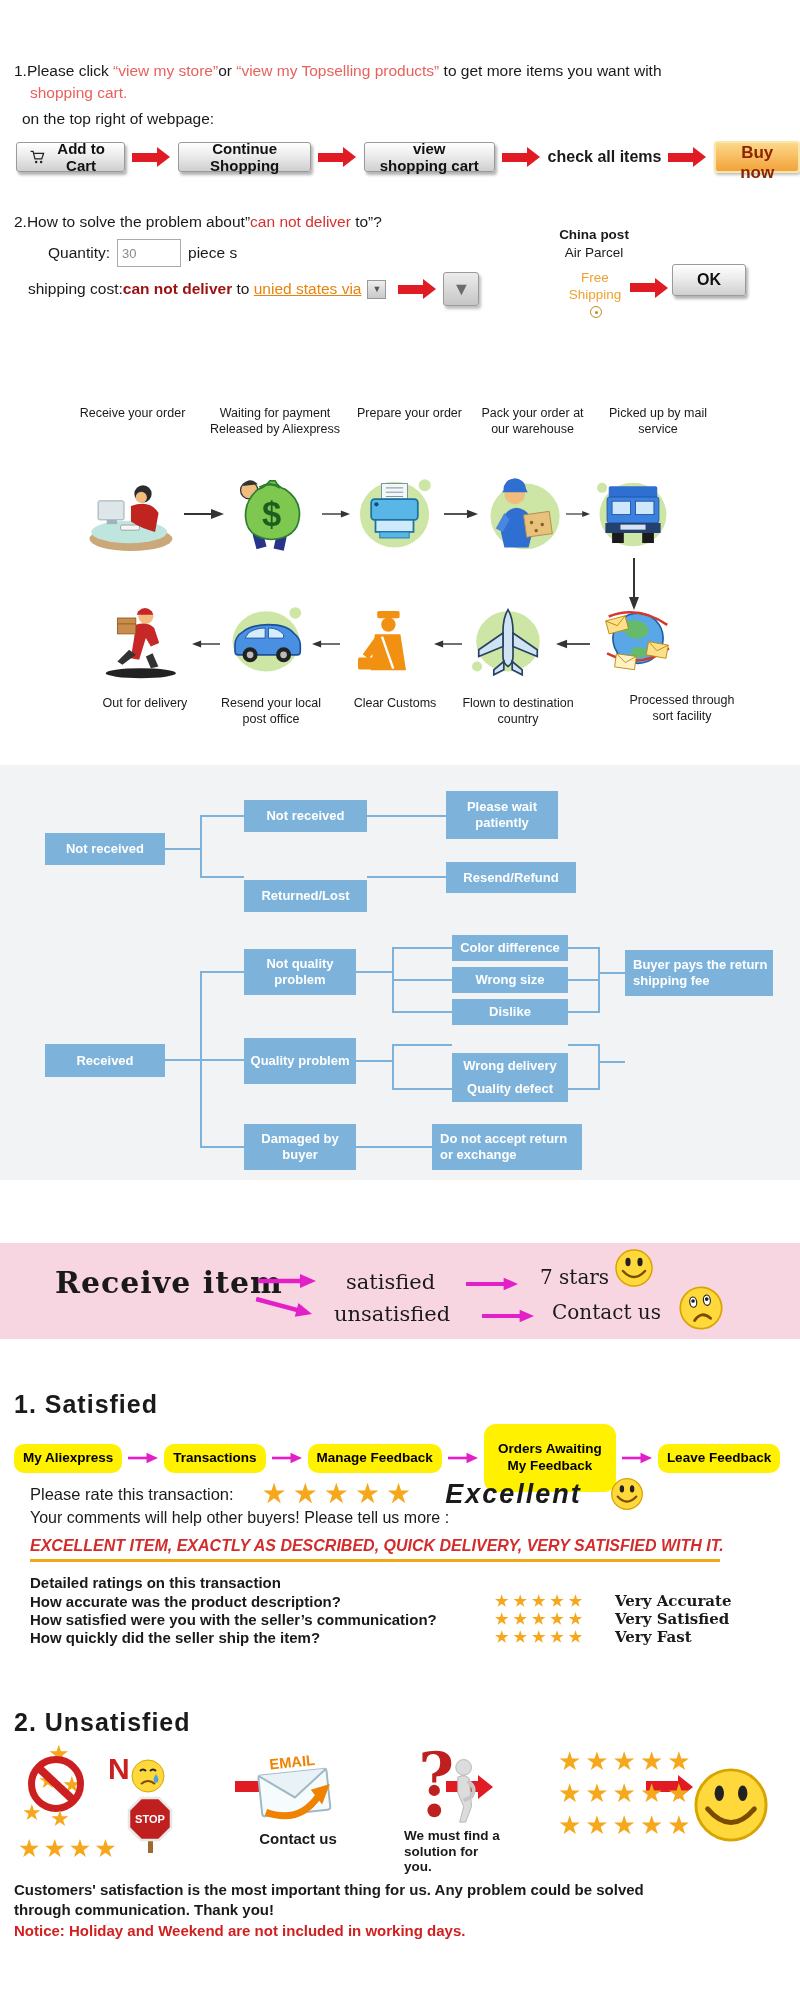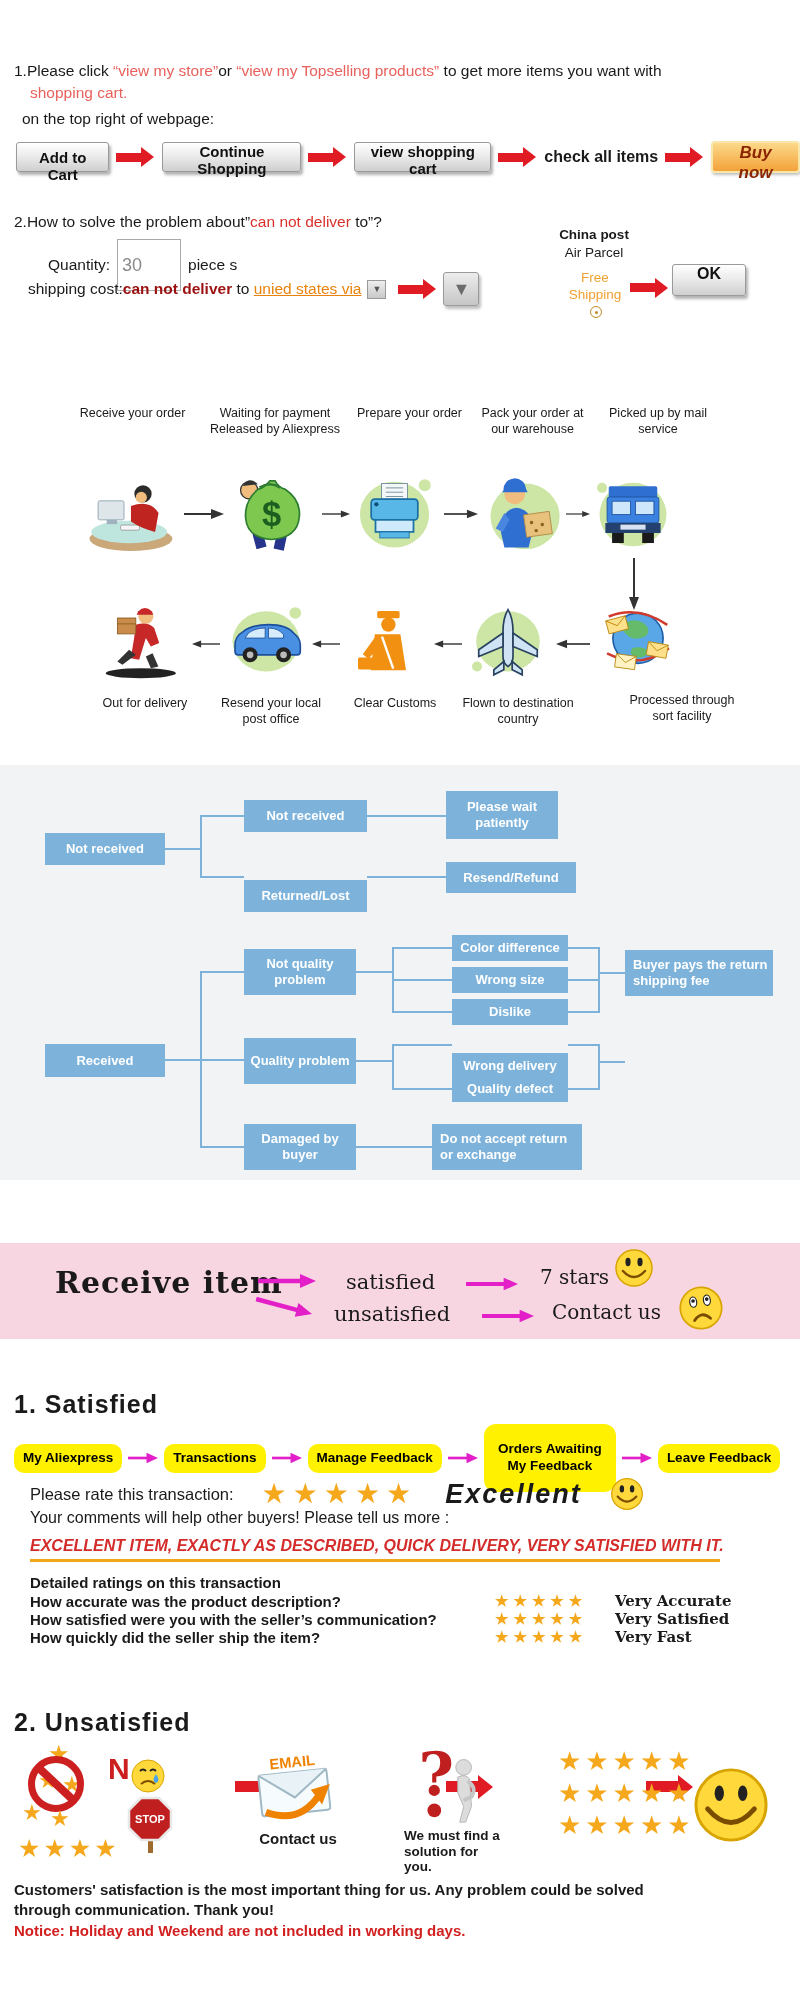--- a/index.html
+++ b/index.html
@@ -7,33 +7,33 @@
         font-family:"Liberation Sans",sans-serif;color:#1a1a1a;}
   .abs{position:absolute;}
   .t15{font-size:15.5px;}
   .lnk{color:#e8615c;cursor:pointer;}
   .olink{color:#e8820c;text-decoration:underline;cursor:pointer;}
   .bold{font-weight:bold;}
   
   .gbtn{height:30px;padding:0 13px;display:inline-flex;align-items:center;gap:6px;
         background:linear-gradient(180deg,#ffffff 0%,#ececec 45%,#cfcfcf 100%);
         border:1px solid #9a9a9a;border-radius:3px;box-shadow:2px 3px 3px rgba(0,0,0,.3);
-        font-weight:bold;font-size:15px;color:#111;font-family:inherit;cursor:pointer;flex-direction:column;}
+        font-weight:bold;font-size:15px;color:#111;font-family:inherit;cursor:pointer;}
   .obtn{height:32px;padding:0 14px;background:linear-gradient(180deg,#fcd98a,#f3a23a);
         border:2px solid #f8e7a8;border-radius:4px;box-shadow:1px 2px 3px rgba(0,0,0,.25);
-        font-weight:bold;font-size:17px;color:#8b2500;font-family:inherit;cursor:pointer;font-style:italic;}
+        font-weight:bold;font-size:17px;color:#8b2500;font-family:inherit;cursor:pointer;}
   .checkall{font-weight:bold;font-size:16px;white-space:nowrap;}
   .btnrow{display:flex;align-items:center;gap:7px;}
   
   .barrow{display:inline-block;width:25px;height:9px;background:#e01b24;position:relative;margin-right:14px;flex:none;}
   .barrow::after{content:"";position:absolute;left:100%;top:50%;transform:translateY(-50%);
         border-left:13px solid #e01b24;border-top:10px solid transparent;border-bottom:10px solid transparent;}
   .barrow.lg{width:32px;height:11px;}
   .barrow.lg::after{border-left-width:15px;border-top-width:12px;border-bottom-width:12px;}
-  .inputbox{width:54px;height:18px;border:1px solid #aaa;font-size:18px;color:#8a8a8a;padding:16px 4px;font-family:inherit;}
+  .inputbox{width:54px;height:18px;border:1px solid #aaa;font-size:13px;color:#8a8a8a;padding:4px 4px;font-family:inherit;}
   .ddsm{width:17px;height:17px;background:linear-gradient(#eee,#c9c9c9);border:1px solid #999;
         display:inline-flex;align-items:center;justify-content:center;font-size:9px;color:#555;flex:none;cursor:pointer;}
   .ddlg{width:34px;height:32px;background:linear-gradient(#ececec,#c6c6c6);border:1px solid #9a9a9a;border-radius:3px;
         box-shadow:2px 3px 3px rgba(0,0,0,.25);display:flex;align-items:center;justify-content:center;
         font-size:18px;color:#6b6b6b;cursor:pointer;}
   .orange{color:#f0a030;}
   .radio{width:10px;height:10px;border:1.5px solid #c08a20;border-radius:50%;display:flex;align-items:center;justify-content:center;cursor:pointer;}
   .radio::after{content:"";width:3px;height:3px;background:#c08a20;border-radius:50%;}
   .flabel{position:absolute;font-size:12.5px;text-align:center;line-height:1.3;}
   .icon{position:absolute;}

